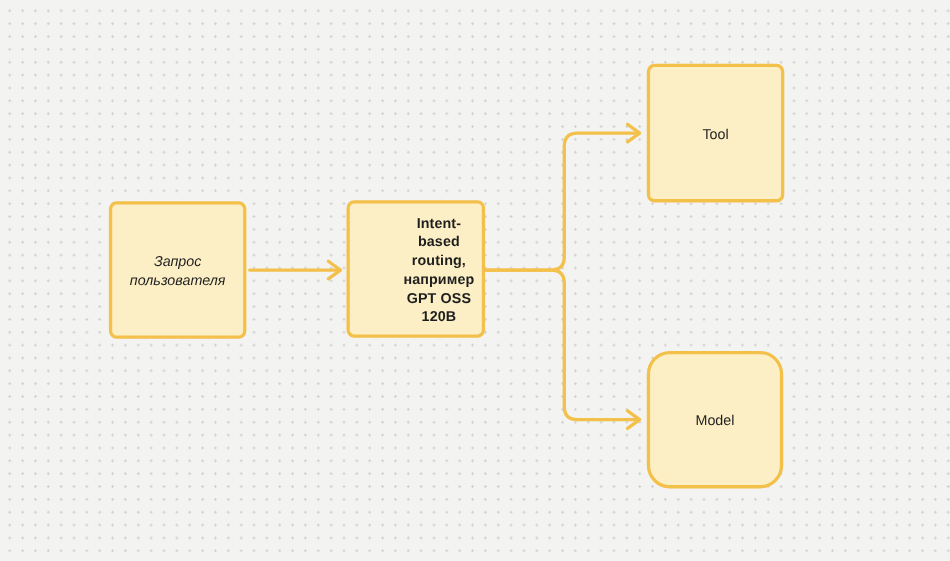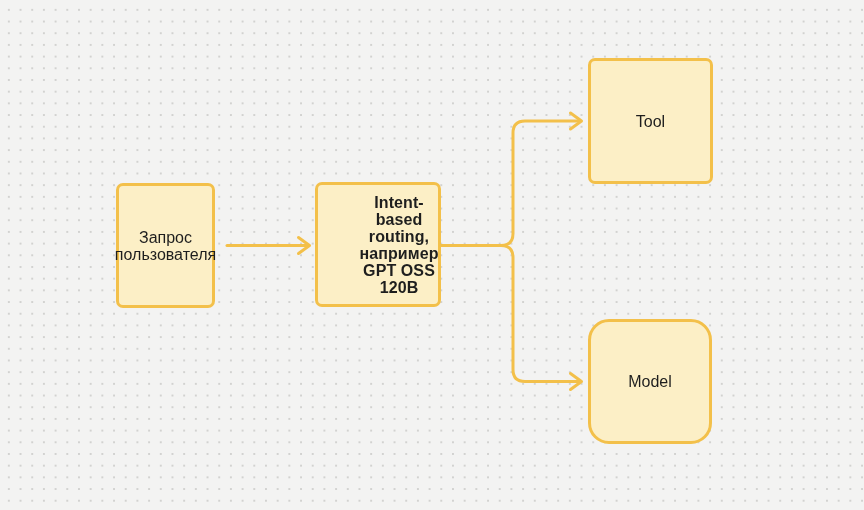--- a/index.html
+++ b/index.html
@@ -49,21 +49,21 @@
     background: var(--node-fill);
     border-radius: 7px;
     display: flex;
     align-items: center;
     justify-content: center;
     text-align: center;
     padding: 6px;
     cursor: default;
   }
   .node-label {
-    font-size: 16px;
+    font-size: 13px;
     line-height: 17px;
     color: var(--text);
     white-space: pre-line;
   }
   .node.bold .node-label {
     font-weight: 700;
     letter-spacing: 0.1px;
   }
 </style>
 </head>
@@ -79,21 +79,21 @@
     <g>
       <path class="edge" d="M 441 245.5 L 501 245.5 Q 513 245.5 513 233.5 L 513 133 Q 513 121 525 121 L 578 121"></path>
       <polyline class="edge" points="570.5,113 581.5,121 570.5,129"></polyline>
     </g>
     <g>
       <path class="edge" d="M 441 245.5 L 501 245.5 Q 513 245.5 513 257.5 L 513 369.5 Q 513 381.5 525 381.5 L 578 381.5"></path>
       <polyline class="edge" points="570.5,373.5 581.5,381.5 570.5,389.5"></polyline>
     </g>
   </svg>
 
-  <div class="node" style="left:116px; top:183px; width:99px; height:125px;">
+  <div class="node" style="left:99px; top:183px; width:125px; height:125px;font-style:italic;">
     <span class="node-label">Запрос
 пользователя</span>
   </div>
 
   <div class="node bold" style="left:315px; top:182px; width:126px; height:125px;padding-left:48px;">
     <span class="node-label">Intent-based
 routing, например
 GPT OSS 120B</span>
   </div>
 

